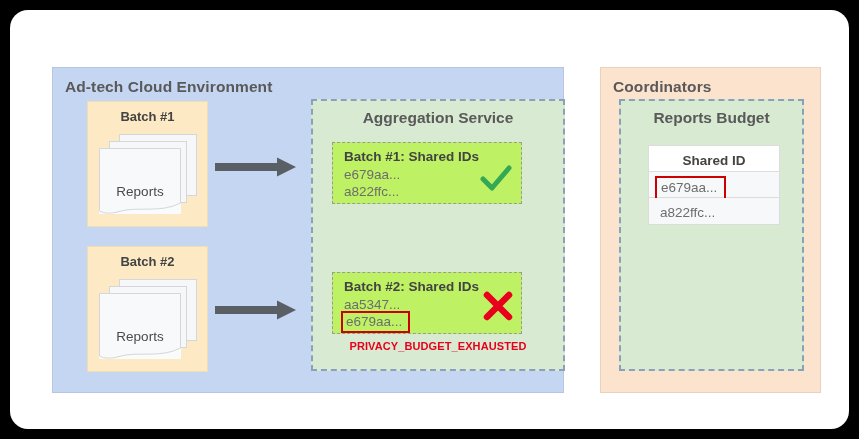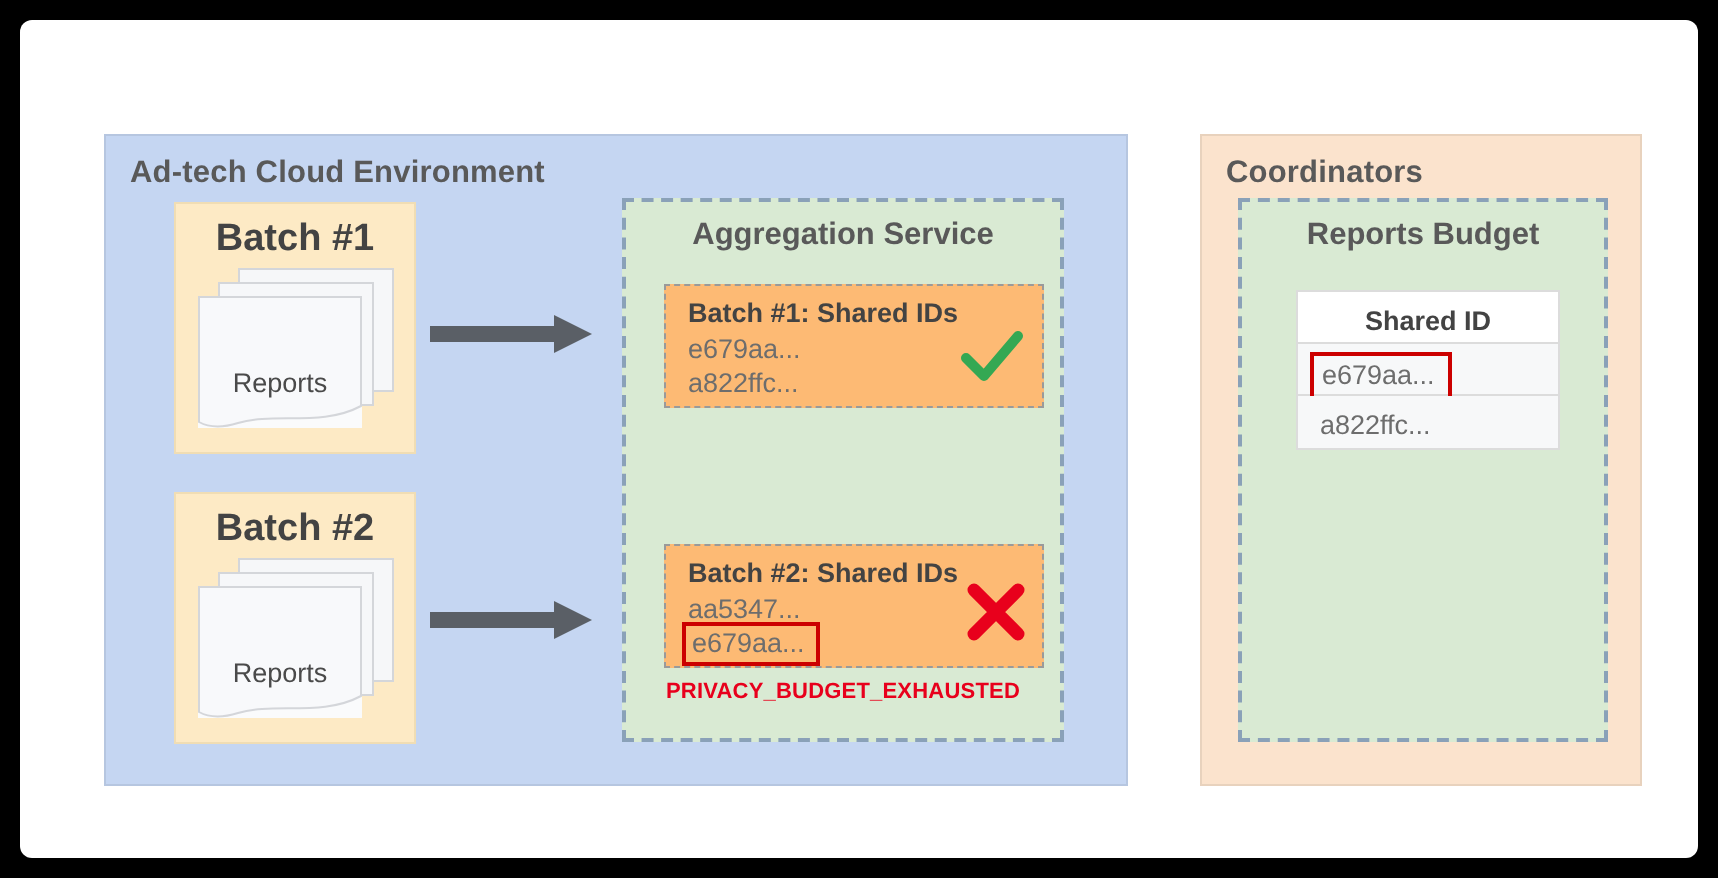--- a/index.html
+++ b/index.html
@@ -22,21 +22,21 @@
   }
 
   
   .page-card {
     position: absolute;
     left: 10px;
     top: 10px;
     width: 839px;
     height: 419px;
     background: #ffffff;
-    border-radius: 6px;
+    border-radius: 18px;
   }
 
   
   .panel-blue {
     position: absolute;
     left: 42px;
     top: 57px;
     width: 512px;
     height: 326px;
     background: #c5d6f2;
@@ -74,21 +74,21 @@
   }
   .batch-card.b1 { left: 34px; top: 33px; width: 121px; height: 126px; }
   .batch-card.b2 { left: 34px; top: 178px; width: 121px; height: 126px; }
 
   .batch-label {
     position: absolute;
     left: 0;
     top: 7px;
     width: 100%;
     text-align: center;
-    font-size: 19px;
+    font-size: 13px;
     font-weight: bold;
     color: #434343;
   }
 
   
   .reports-stack {
     position: absolute;
     left: 11px;
     top: 32px;
     width: 100px;
@@ -127,40 +127,40 @@
   }
 
   
   .green-region {
     position: absolute;
     background: #d9ead3;
     border: 2px dashed #8aa1b8;
     box-sizing: border-box;
   }
   .green-region.agg {
-    left: 258px; top: 31px; width: 221px; height: 272px;
+    left: 258px; top: 31px; width: 254px; height: 272px;
   }
   .green-region.pb {
     left: 18px; top: 31px; width: 185px; height: 272px;
   }
   .green-title {
     position: absolute;
     left: 0;
     top: 8px;
     width: 100%;
     text-align: center;
     font-size: 15.5px;
     font-weight: bold;
     color: #595959;
   }
 
   
   .id-box {
     position: absolute;
-    background: #fdba74;
+    background: #bef264;
     border: 1px dashed #9a9a9a;
     box-sizing: border-box;
     text-align: right;
   }
   .id-box.one { left: 19px; top: 41px; width: 190px; height: 62px; }
   .id-box.two { left: 19px; top: 171px; width: 190px; height: 62px; padding-left: 31px; }
 
   .id-heading {
     position: absolute;
     left: 11px;

